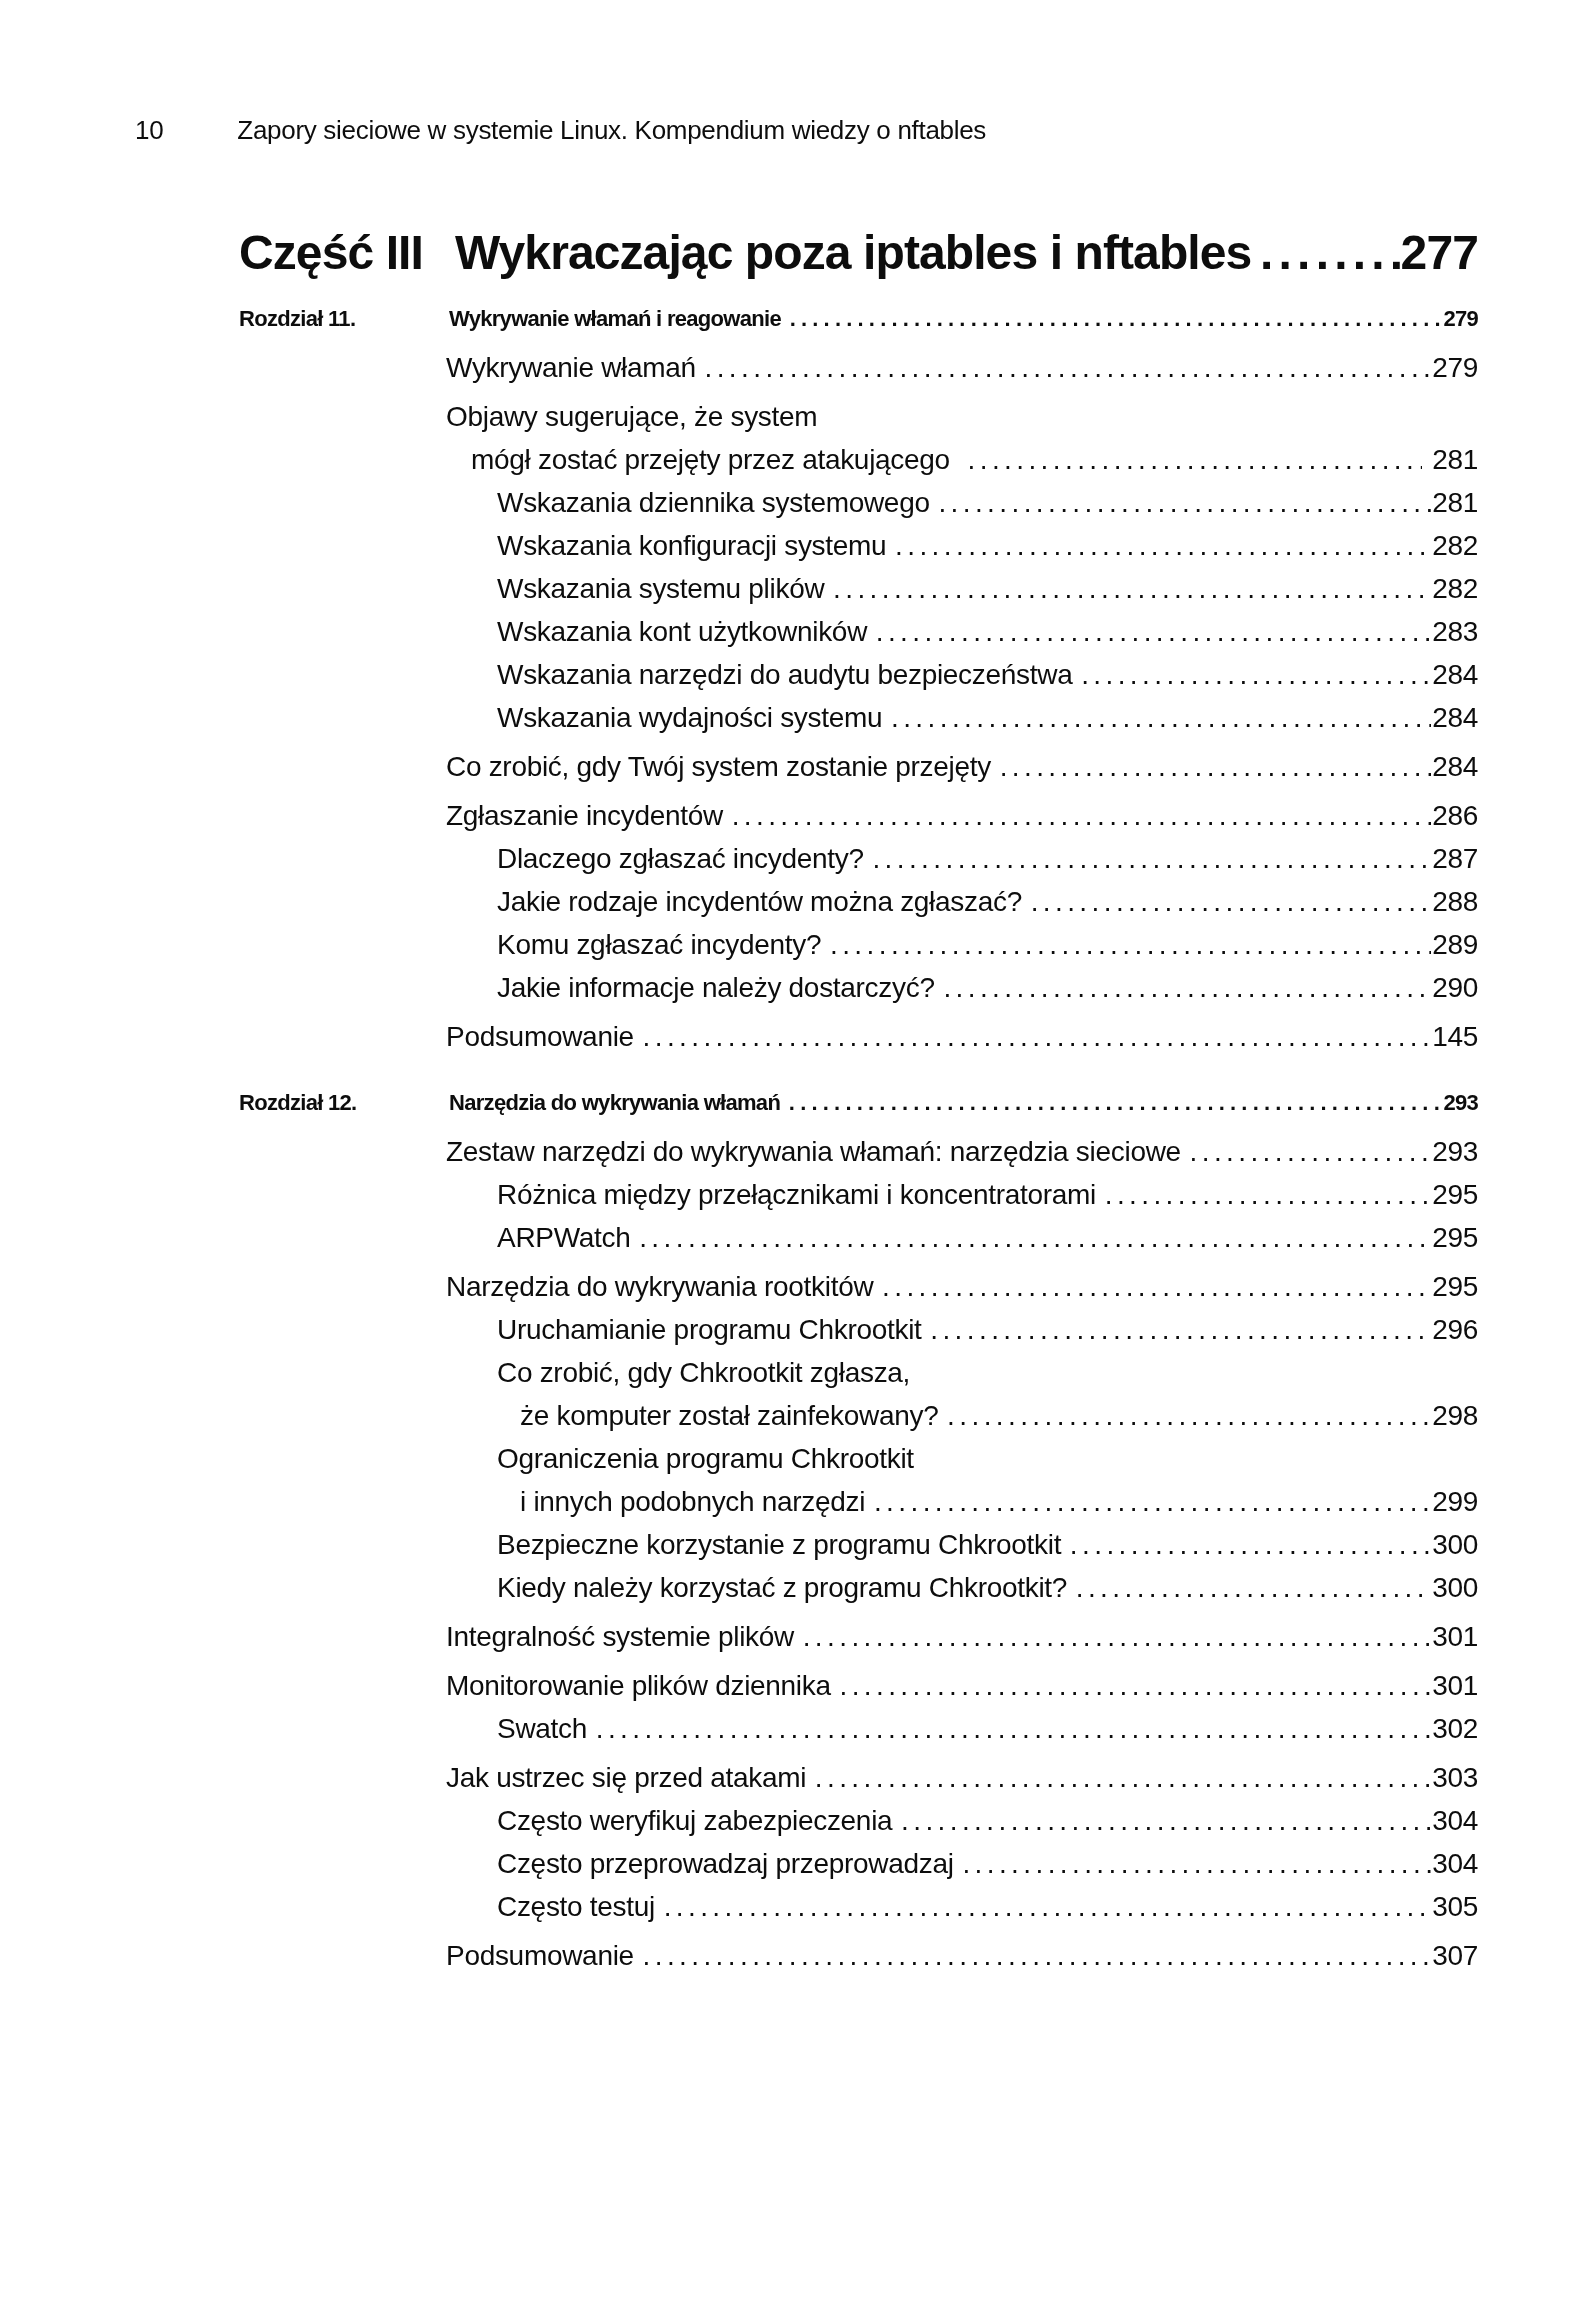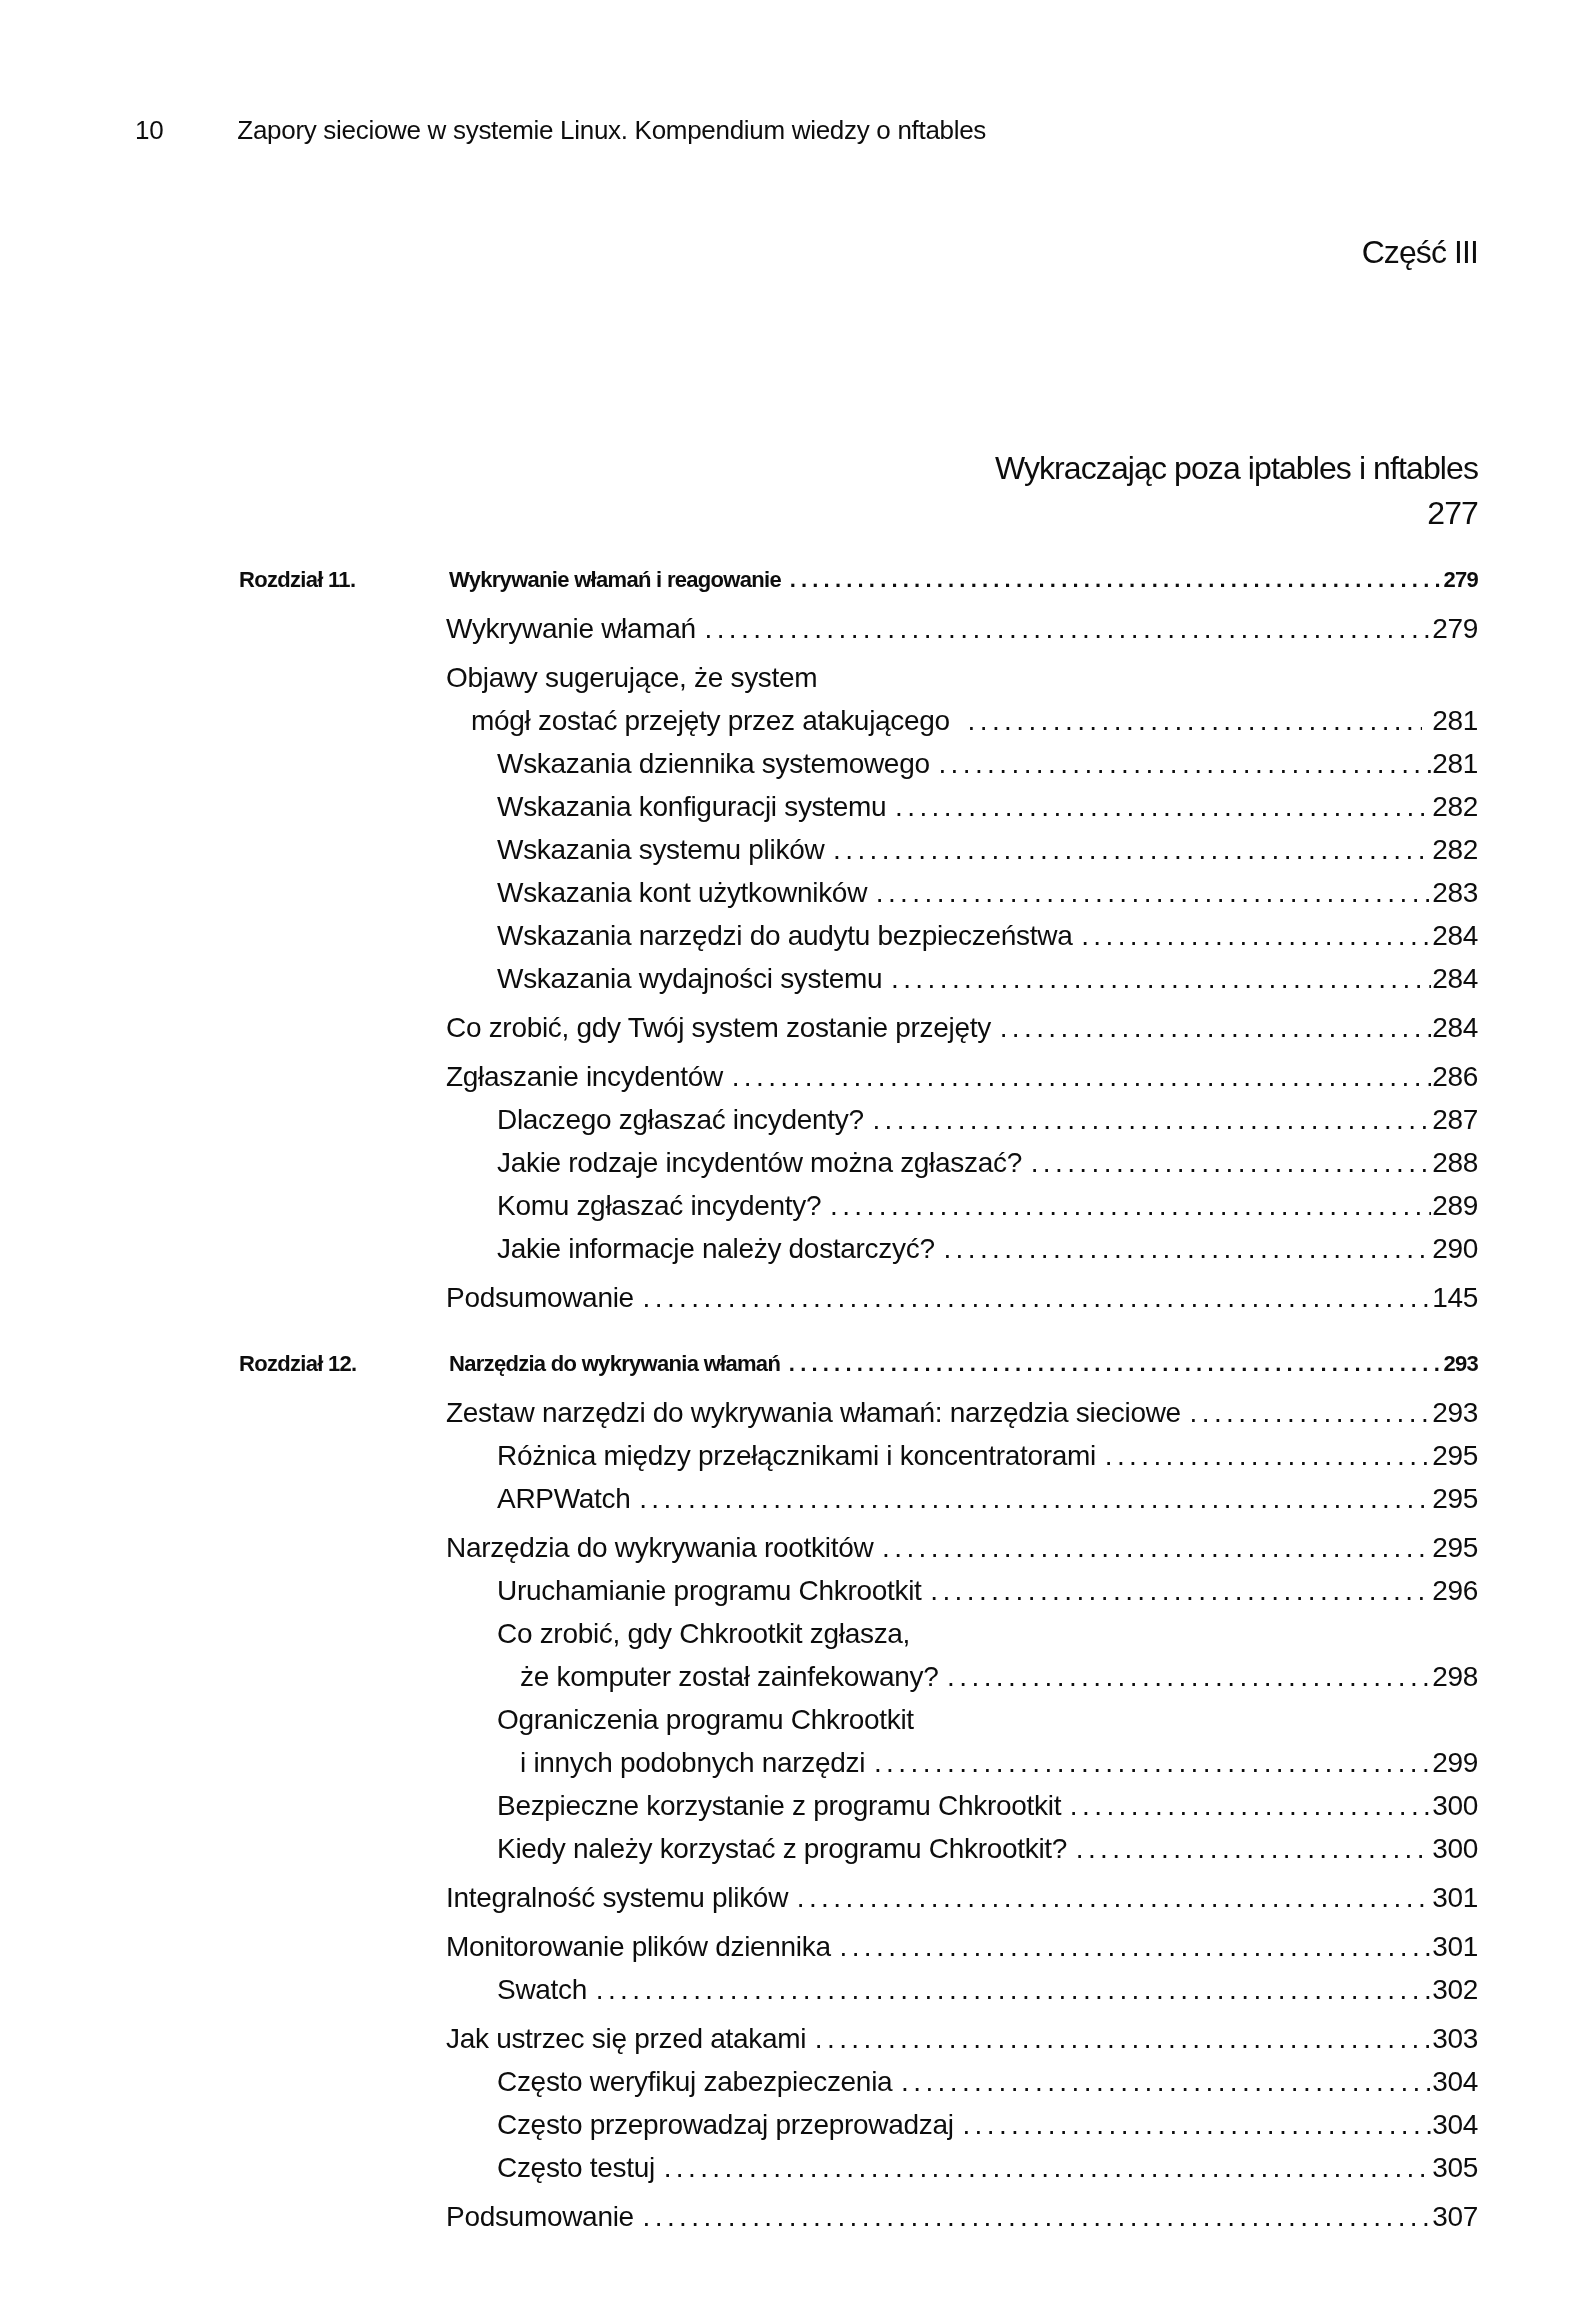--- a/index.html
+++ b/index.html
@@ -37,25 +37,24 @@
   }
 
   .flexrow {
     display: flex;
     align-items: flex-end;
     white-space: nowrap;
   }
 
   
   .part-row {
-    font-size: 32px;
+    font-size: 48px;
     line-height: 45px;
-    font-weight: normal;
+    font-weight: bold;
     letter-spacing: -0.9px;
-    flex-direction: column;
   }
   .part-label { flex: 0 0 216px; }
 
   
   .chap-row {
     font-size: 22px;
     line-height: 40px;
     font-weight: bold;
     letter-spacing: -0.7px;
     margin: 24.4px 0 7px 0;
@@ -279,21 +278,21 @@
     <span class="pg">300</span>
   </div>
 
   <div class="flexrow row ind-2">
     <span class="t">Kiedy należy korzystać z programu Chkrootkit?</span>
     <span class="dots"></span>
     <span class="pg">300</span>
   </div>
 
   <div class="flexrow row ind-1">
-    <span class="t">Integralność systemu plików</span>
+    <span class="t">Integralność systemie plików</span>
     <span class="dots"></span>
     <span class="pg">301</span>
   </div>
 
   <div class="flexrow row ind-1">
     <span class="t">Monitorowanie plików dziennika</span>
     <span class="dots"></span>
     <span class="pg">301</span>
   </div>
 

